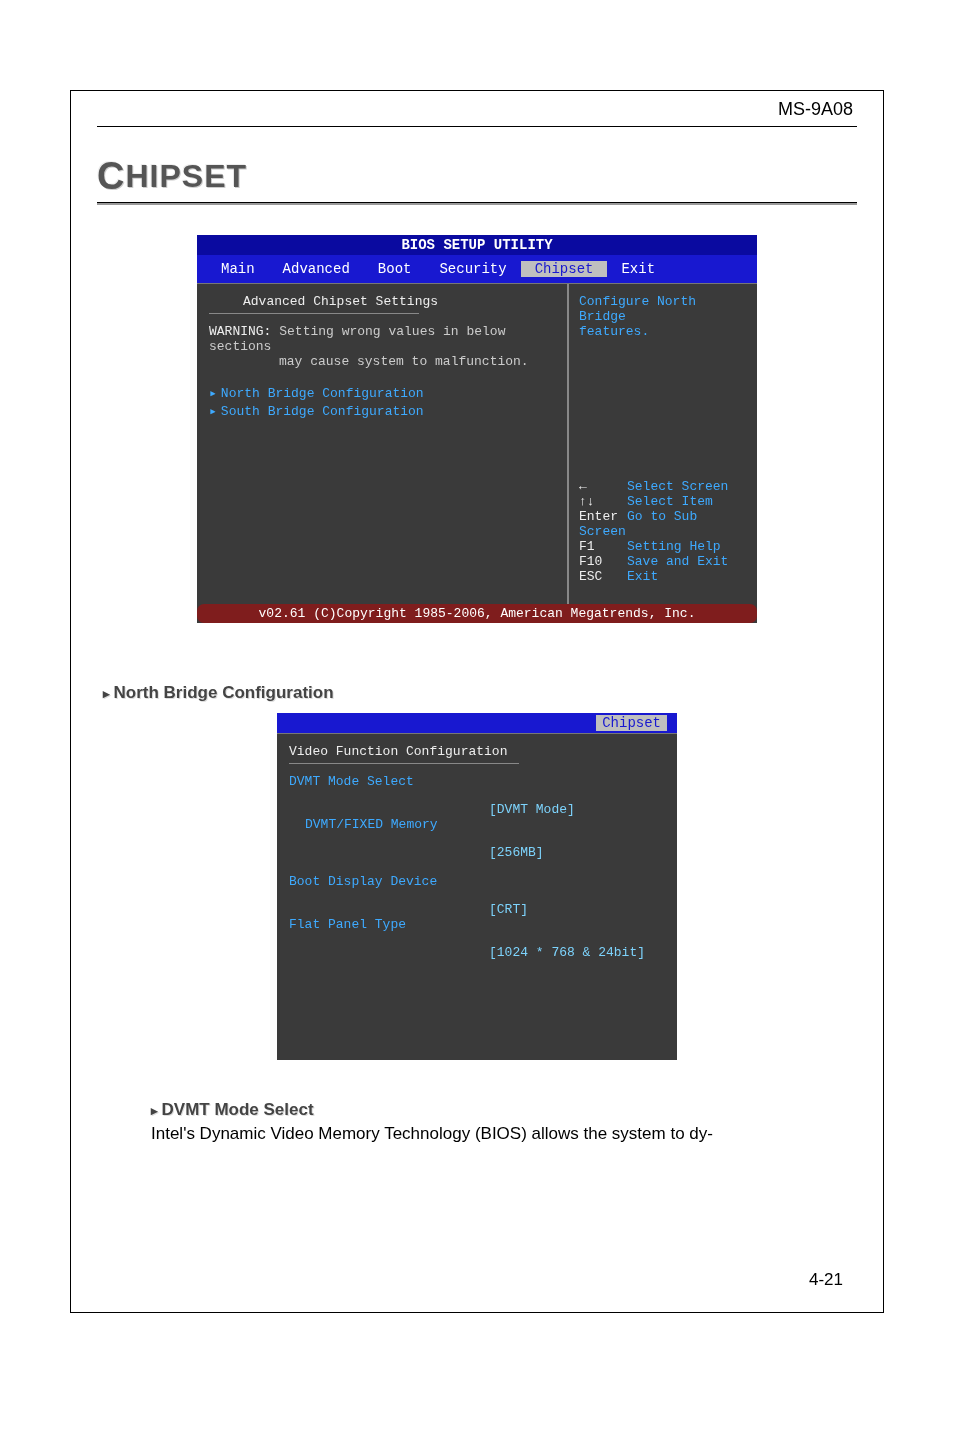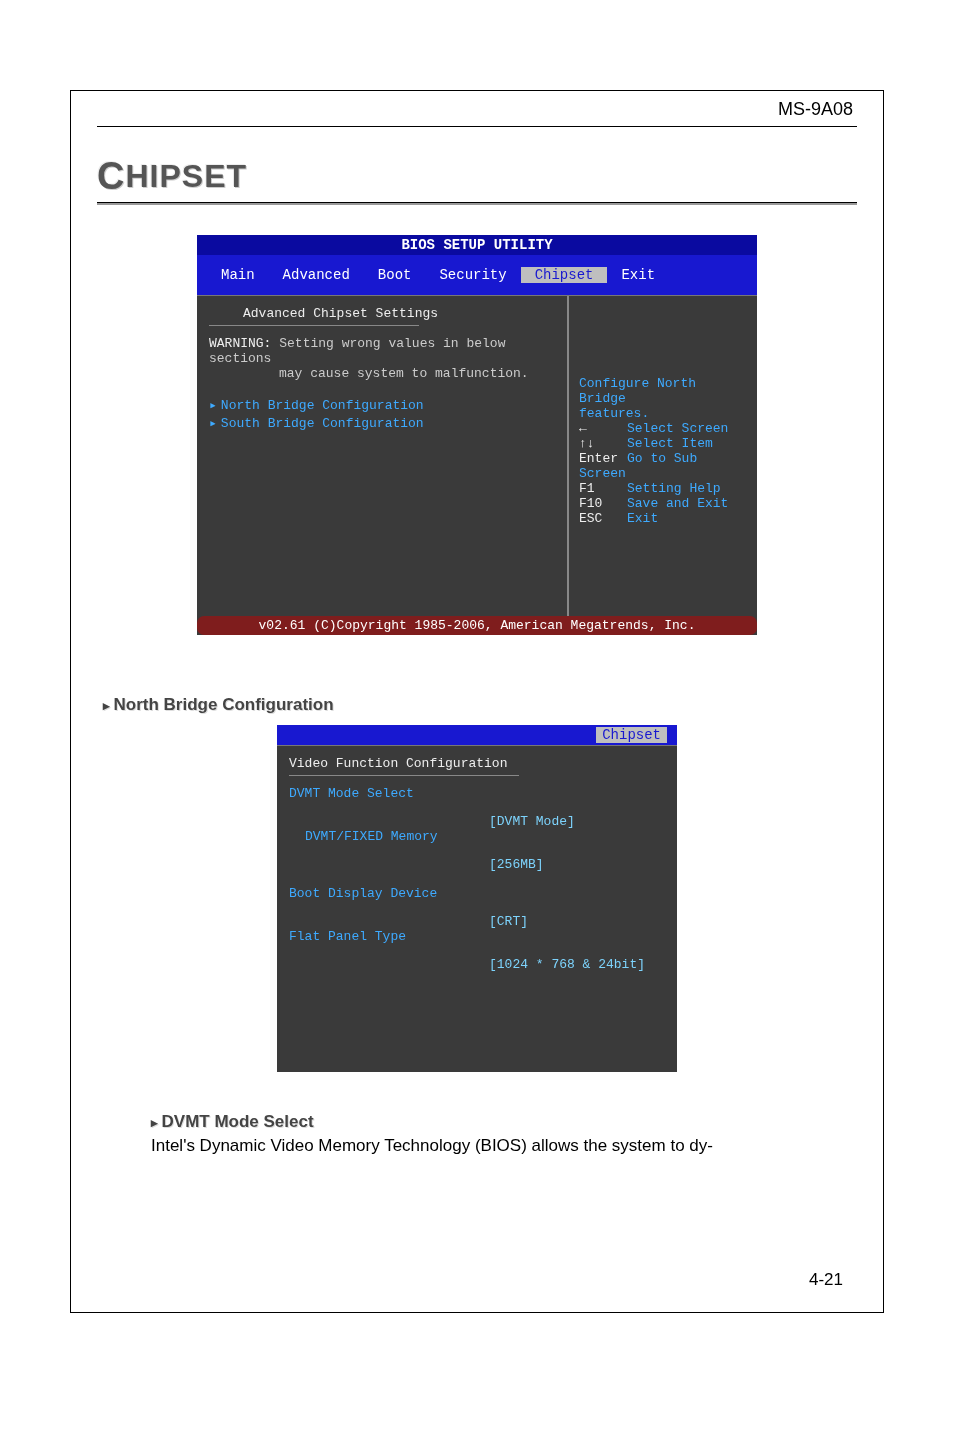--- a/index.html
+++ b/index.html
@@ -26,40 +26,40 @@
   .bios-box {
     width: 560px; margin: 0 auto 60px auto; background: #3a3a3a;
   }
   .bios-title-bar {
     background: #0a0aa0; color: #fff; text-align: center;
     font-family: "Courier New", monospace; font-weight: bold;
     font-size: 14px; padding: 2px 0;
   }
   .bios-tabs {
     background: #1818d0; color: #fff; font-family: "Courier New", monospace;
-    font-size: 14px; display: flex; padding: 12px 10px;
+    font-size: 14px; display: flex; padding: 6px 10px;
   }
   .bios-tab { padding: 0 14px; }
   .bios-tab.active { background: #bfbfbf; color: #1818d0; }
   .bios-body { display: flex; border-top: 1px solid #777; }
   .bios-left {
     flex: 0 0 370px; background: #3a3a3a; padding: 10px 12px;
     font-family: "Courier New", monospace; font-size: 13px; color: #ddd;
     min-height: 320px;
   }
   .bios-left .heading { color: #eee; margin-bottom: 4px; margin-left: 34px; }
   .bios-left .heading-line { border-bottom: 1px solid #888; width: 210px; margin-bottom: 10px; }
   .bios-left .warn { color: #ccc; }
   .bios-left .warn-label { color: #eee; }
   .bios-left .menu-item { color: #3eaaff; margin-top: 2px; }
   .bios-left .menu-item .tri { color: #3eaaff; margin-right: 4px; }
   .bios-right {
     flex: 1; background: #3a3a3a; border-left: 2px solid #888; padding: 10px 10px;
     font-family: "Courier New", monospace; font-size: 13px; color: #ddd;
-    display: flex; flex-direction: column; justify-content: center;
+    display: flex; flex-direction: column; justify-content: space-between;
   }
   .bios-right .desc { color: #3eaaff; }
   .bios-right .keys .k { color: #eee; display: inline-block; width: 48px; }
   .bios-right .keys .lbl { color: #3eaaff; }
   .bios-footer {
     background: #7f1d1d; color: #fff; text-align: center;
     font-family: "Courier New", monospace; font-size: 13px; padding: 2px 0; border-radius: 7px;
   }
 
   .sub-heading {

